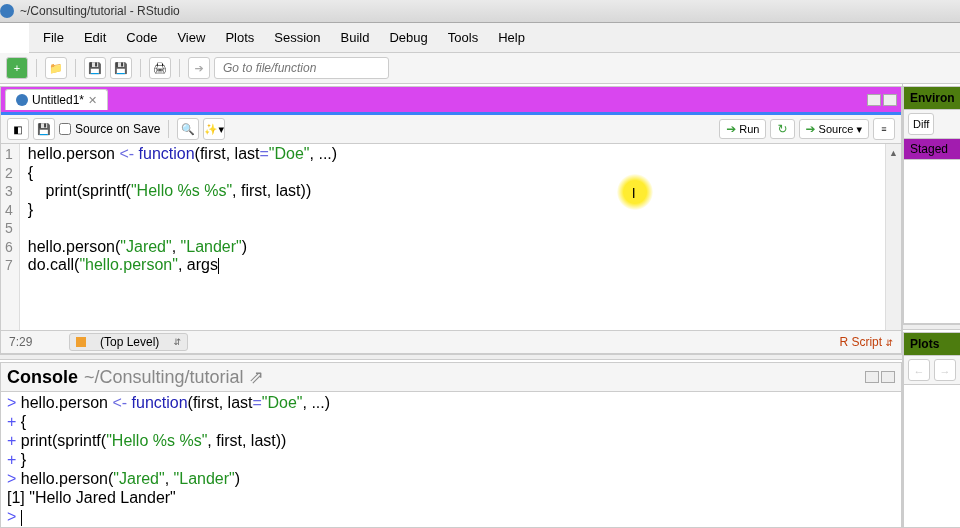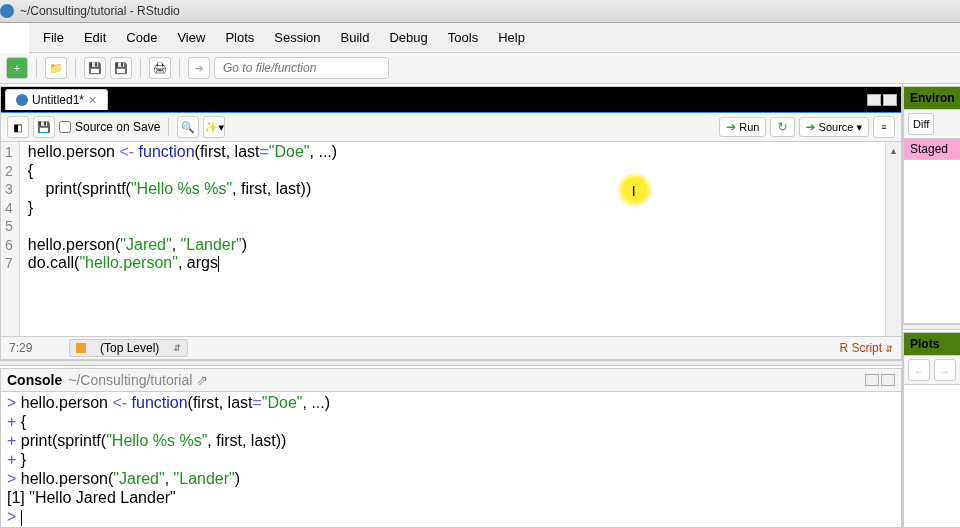--- a/index.html
+++ b/index.html
@@ -18,21 +18,21 @@
   .goto-input { flex: 0 0 160px; padding: 3px 8px; border: 1px solid #ccc; border-radius: 3px; font-size: 12px; color: #701a75; font-style: italic; }
   
   .main { flex: 1; display: flex; min-height: 0; }
   .leftcol { flex: 0 0 903px; display: flex; flex-direction: column; border-right: 1px solid #ccc; }
   .rightcol { flex: 1; display: flex; flex-direction: column; }
   
   .pane { display: flex; flex-direction: column; border: 1px solid #ccc; margin: 2px 0 0 0; }
   .pane-top { flex: 1; min-height: 0; }
   .pane-bottom { flex: 0 0 auto; }
   
-  .tabrow { background: #000000; border-bottom: 1px solid #3b82f6; display: flex; align-items: center; padding: 2px 4px; font-size: 12px; }
+  .tabrow { background: #d946ef; border-bottom: 3px solid #3b82f6; display: flex; align-items: center; padding: 2px 4px; font-size: 12px; }
   .tab { background: #fff; border: 1px solid #ccc; border-bottom: none; padding: 3px 10px; display: flex; align-items: center; gap: 4px; border-radius: 3px 3px 0 0; }
   .tab .close { color: #888; font-size: 11px; cursor: pointer; }
   .tab-icon { width: 12px; height: 12px; background: #3a7abd; border-radius: 50%; display: inline-block; }
   .winbtns { margin-left: auto; display: flex; gap: 2px; }
   .winbtns span { width: 14px; height: 12px; border: 1px solid #aaa; background: #eee; display: inline-block; }
   
   .editor-tb { background: #f5f5f5; border-bottom: 1px solid #ccc; display: flex; align-items: center; padding: 3px 6px; font-size: 12px; gap: 4px; }
   .chk { width: 12px; height: 12px; }
   .editor-tb .right { margin-left: auto; display: flex; align-items: center; gap: 4px; }
   .run-btn { display: inline-flex; align-items: center; gap: 3px; padding: 2px 6px; border: 1px solid #ccc; background: #fff; border-radius: 3px; font-size: 11px; }
@@ -54,21 +54,21 @@
   .cursor-hl { position: absolute; font-size: 14px; color: #000; }
   
   .statusbar { background: #f5f5f5; border-top: 1px solid #ccc; display: flex; align-items: center; font-size: 12px; padding: 2px 8px; }
   .status-pos { color: #666; width: 50px; }
   .scope { background: #eaeaea; border: 1px solid #ccc; padding: 1px 6px; border-radius: 3px; margin-left: 10px; display: flex; align-items: center; gap: 14px; }
   .scope-icon { width: 10px; height: 10px; background: #f0a030; display: inline-block; }
   .lang { margin-left: auto; color: #c2410c; }
   
   .divider { height: 6px; background: #eee; border-top: 1px solid #ccc; border-bottom: 1px solid #ccc; }
   
-  .console-header { background: #f5f5f5; border-bottom: 1px solid #ccc; display: flex; align-items: center; padding: 3px 6px; font-size: 14px; gap: 6px; }
+  .console-header { background: #f5f5f5; border-bottom: 1px solid #ccc; display: flex; align-items: center; padding: 3px 6px; font-size: 18px; gap: 6px; }
   .console-header .path { color: #888; }
   .console-body { font-family: "Lucida Console", Monaco, monospace; font-size: 16px; line-height: 19px; padding: 1px 6px; background: #fff; }
   .prompt { color: #5454f5; }
   .cont   { color: #5454f5; }
   
   .rightpane-tab { background: #4d7c0f; border-bottom: 1px solid #ccc; font-size: 12px; padding: 4px 6px; font-weight: bold; }
   .right-tb { background: #f5f5f5; border-bottom: 1px solid #ccc; display: flex; padding: 3px 4px; gap: 4px; font-size: 11px; }
   .rightfill { flex: 1; background: #fff; }
   
   .caret { display: inline-block; border-right: 1px solid #000; height: 16px; vertical-align: middle; }
@@ -204,21 +204,21 @@
   </div>
 
   <div class="rightcol">
     <div class="pane" style="flex:0 0 238px;">
       <div class="rightpane-tab">Environ</div>
       <div class="right-tb">
         <span class="tb-btn" style="width:auto;padding:0 4px;">
             <span>Diff</span>
           </span>
       </div>
-      <div style="background:#f9a8d4;border-bottom:1px solid #ccc;padding:3px 6px;font-size:12px;">Staged</div>
+      <div style="background:#a21caf;border-bottom:1px solid #ccc;padding:3px 6px;font-size:12px;">Staged</div>
       <div class="rightfill"></div>
     </div>
     <div class="divider"></div>
     <div class="pane" style="flex:1;">
       <div class="rightpane-tab">Plots</div>
       <div class="right-tb">
         <span class="tb-btn" style="color:#ccc;">←</span>
         <span class="tb-btn" style="color:#ccc;">→</span>
       </div>
       <div class="rightfill"></div>

